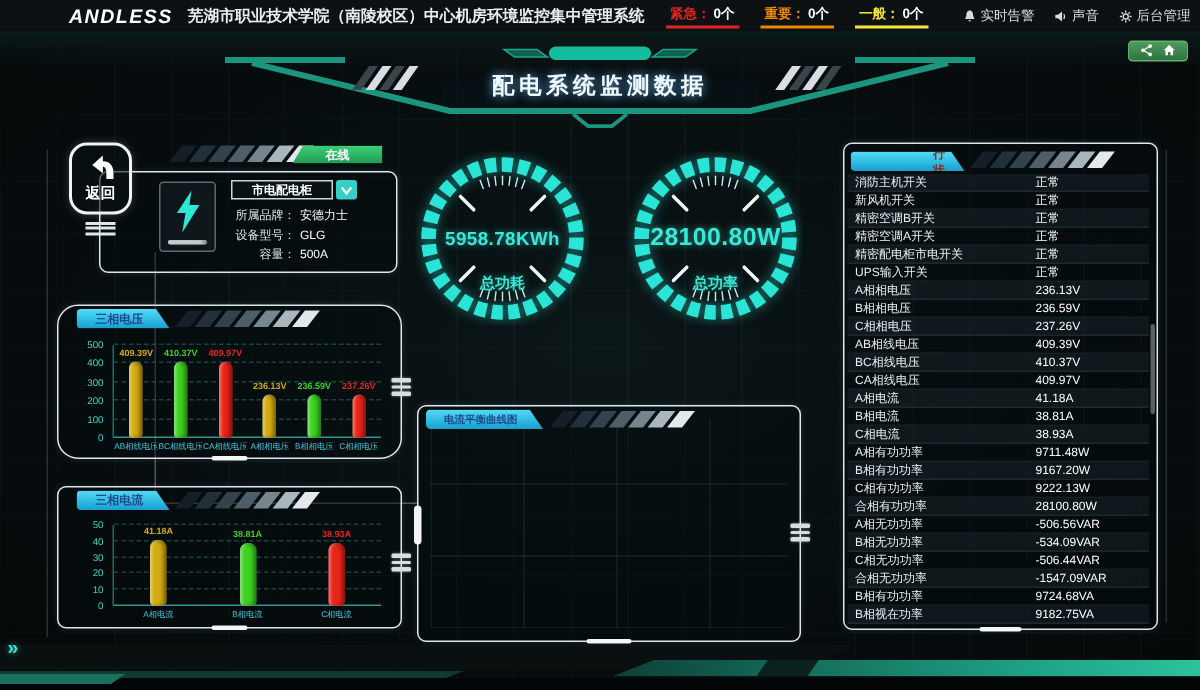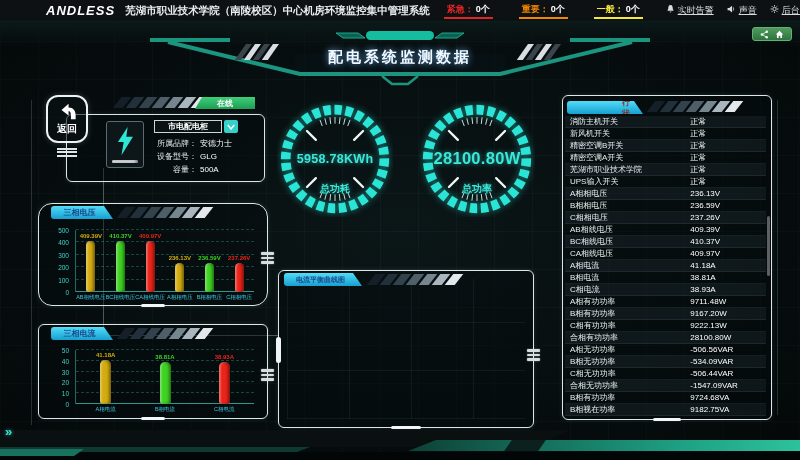--- a/index.html
+++ b/index.html
@@ -12,25 +12,25 @@
       radial-gradient(ellipse at center, rgba(22,44,44,0.22), rgba(0,0,0,0.55)),
       repeating-linear-gradient(0deg, rgba(70,130,120,0.09) 0 1px, transparent 1px 38px),
       repeating-linear-gradient(90deg, rgba(70,130,120,0.09) 0 1px, transparent 1px 38px),
       #081012;
   }
   
   .topbar { position:absolute; top:0; left:0; right:0; height:22px; background:#0e1114;
     border-bottom:1px solid #05211e; display:flex; align-items:center; padding:0 6px; white-space:nowrap; z-index:30;}
   .logo { font-weight:900; font-style:italic; font-size:13px; letter-spacing:1px; color:#ffffff;margin-left:40px; }
   .sys-title { margin-left:10px; font-size:10.5px; font-weight:bold; color:#e8edef; }
-  .alarm-list { margin-left:auto; display:flex; align-items:flex-start;gap:12px; }
+  .alarm-list { margin-left:auto; display:flex; align-items:flex-start; }
   .alarm-item { display:flex; gap:2px; align-items:center; border-bottom:2px solid #fff;
     padding:0 3px 1px; font-size:9px; font-weight:bold; margin-left:14px; color:#fff; }
   .menu { display:flex; align-items:center; margin-left:10px; }
-  .menu-item { display:flex; gap:3px; align-items:flex-start; font-size:9px; color:#d5dcdf; margin-left:13px; cursor:pointer;text-decoration:underline; }
+  .menu-item { display:flex; gap:3px; align-items:center; font-size:9px; color:#d5dcdf; margin-left:13px; cursor:pointer; }
   .menu-item .mi svg { display:block; }
   .subbar { position:absolute; top:22px; left:0; right:0; height:26px;
     background:linear-gradient(180deg,#0c1818,rgba(8,16,18,0)); z-index:1; }
   .pill { position:absolute; top:27px; left:752px; width:40px; height:14px; border-radius:3px;
     background:linear-gradient(#4f9c5d,#2f7340); border:1px solid #63b171; display:flex;
     align-items:center; justify-content:space-evenly; z-index:31; }
   
   .banner-svg { position:absolute; top:26px; left:0; z-index:2; }
   .page-title { position:absolute; top:48px; left:0; right:0; text-align:center;
     font-size:15px; font-weight:bold; letter-spacing:3px; color:#f2f8ff;
@@ -372,21 +372,21 @@
       </div>
       <div class="srow">
         <span class="lbl">精密空调B开关</span>
         <span class="val">正常</span>
       </div>
       <div class="srow">
         <span class="lbl">精密空调A开关</span>
         <span class="val">正常</span>
       </div>
       <div class="srow">
-        <span class="lbl">芜湖市职业技术学院</span>
+        <span class="lbl">精密配电柜市电开关</span>
         <span class="val">正常</span>
       </div>
       <div class="srow">
         <span class="lbl">UPS输入开关</span>
         <span class="val">正常</span>
       </div>
       <div class="srow">
         <span class="lbl">A相相电压</span>
         <span class="val">236.13V</span>
       </div>

